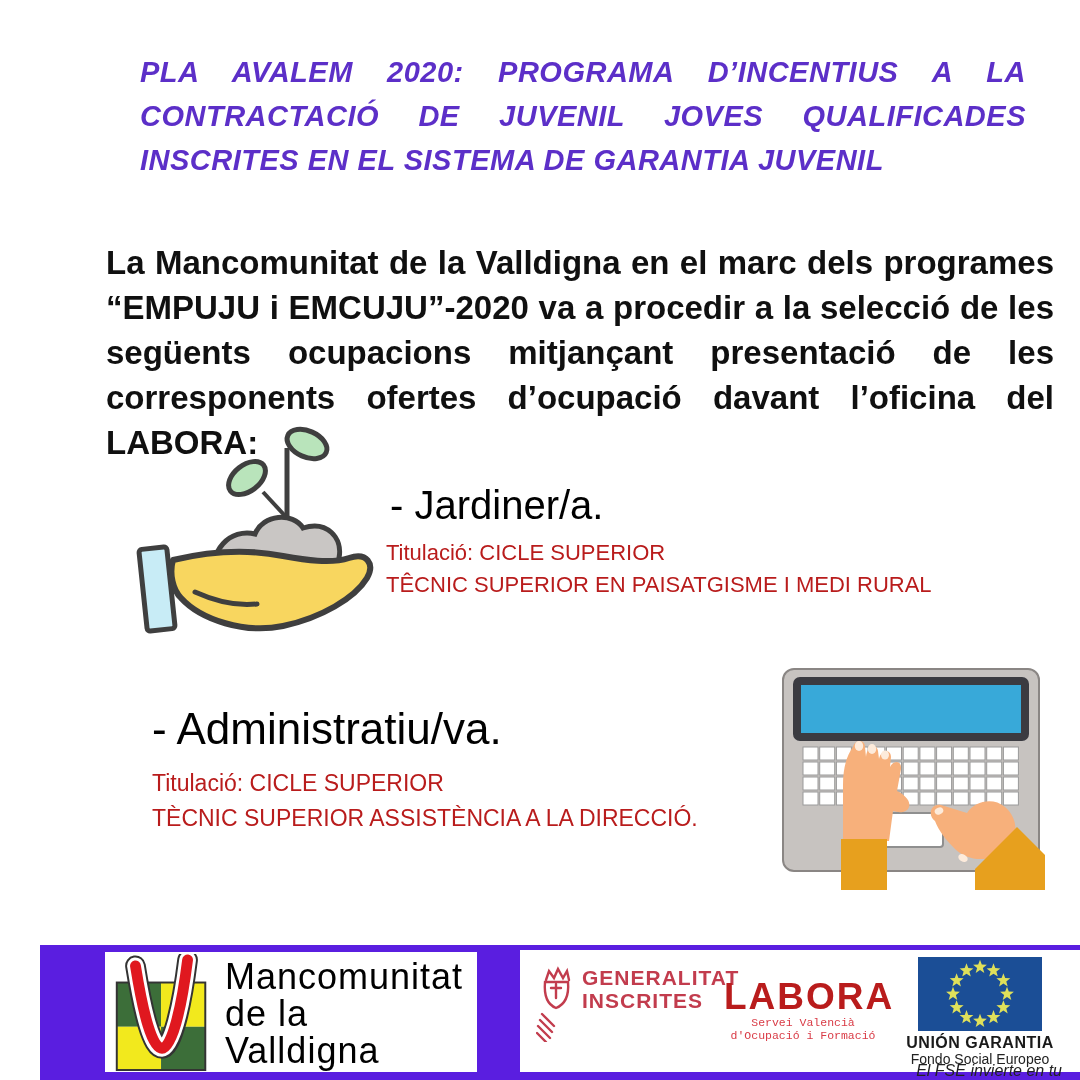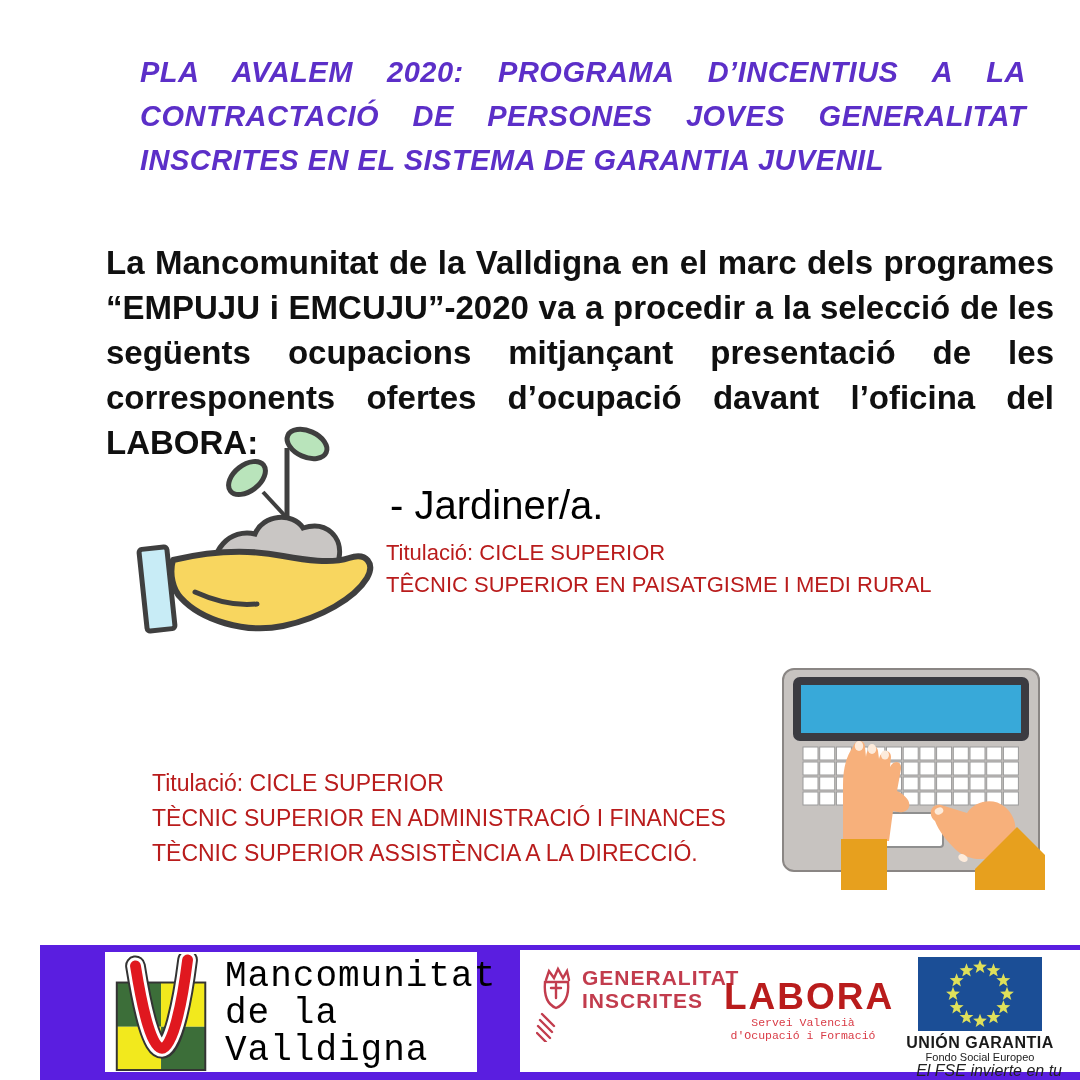--- a/index.html
+++ b/index.html
@@ -29,46 +29,46 @@
   .hand-icon{position:absolute;left:95px;top:422px;width:240px;height:222px;}
   .laptop-icon{position:absolute;left:737px;top:655px;width:268px;height:235px;}
 
   
   .band{position:absolute;left:0;top:945px;width:1080px;height:135px;background:#5a1ee0;}
   .logo-box{position:absolute;background:#ffffff;}
   .box-left{left:65px;top:952px;width:372px;height:120px;}
   .box-right{left:480px;top:950px;width:563px;height:122px;}
 
   .manco-emblem{position:absolute;left:8px;top:2px;width:100px;height:118px;}
-  .manco-text{position:absolute;left:120px;top:6px;font-family:Liberation Mono, monospace;
+  .manco-text{position:absolute;left:120px;top:6px;font-family:Liberation Sans, sans-serif;
               font-size:36px;line-height:37px;color:#000;letter-spacing:1px;}
 
   .gv-emblem{position:absolute;left:16px;top:16px;width:40px;height:76px;}
   .gv-text{position:absolute;left:62px;top:16px;font-size:21px;line-height:23px;
            font-weight:bold;color:#c23c4d;letter-spacing:1px;}
   .labora-name{position:absolute;left:204px;top:26px;width:158px;text-align:center;
                font-size:37px;font-weight:bold;color:#b91c1c;letter-spacing:2px;}
   .labora-tagline{position:absolute;left:196px;top:66px;width:174px;text-align:center;
                   font-size:11.5px;color:#d93b46;font-family:Liberation Mono, monospace;}
   .eu-flag{position:absolute;left:398px;top:7px;width:124px;height:74px;}
   .eu-name{position:absolute;left:378px;top:84px;width:164px;text-align:center;
            font-size:16px;font-weight:bold;color:#1a1a1a;letter-spacing:.5px;}
   .eu-fund{position:absolute;left:378px;top:101px;width:164px;text-align:center;
-           font-size:11px;color:#222;}
+           font-size:14px;color:#222;}
   .eu-motto{position:absolute;left:378px;top:112px;width:164px;text-align:right;
             font-size:16px;font-style:italic;color:#222;}
 </style>
 </head>
 <body>
 
 <div class="poster">
 
   <div class="title-block jlines">
       <div>PLA AVALEM 2020: PROGRAMA D’INCENTIUS A LA</div>
-      <div>CONTRACTACIÓ DE PERSONES JOVES GENERALITAT</div>
+      <div>CONTRACTACIÓ DE JUVENIL JOVES QUALIFICADES</div>
       <div class="last">INSCRITES EN EL SISTEMA DE GARANTIA JUVENIL</div>
     </div>
 
   <div class="intro-block jlines">
       <div>La Mancomunitat de la Valldigna en el marc dels programes</div>
       <div>“EMPUJU i EMCUJU”-2020 va a procedir a la selecció de les</div>
       <div>següents ocupacions mitjançant presentació de les</div>
       <div class="last">corresponents ofertes d’ocupació davant l’oficina del LABORA:</div>
     </div>
 
@@ -86,23 +86,23 @@
     <path d="M38,138 C80,128 118,128 148,134 C170,138 196,142 214,136 C232,130 240,142 232,156 C220,176 186,196 148,204 C110,212 66,198 46,176 C38,168 34,152 38,138 Z" fill="#f8d65f" stroke="#3f3f3f" stroke-width="6" stroke-linejoin="round"></path>
     <path d="M60,170 C82,180 104,184 122,182" stroke="#3f3f3f" stroke-width="5" fill="none" stroke-linecap="round"></path>
   </svg>
 
   <div class="job-heading jardiner-heading">- Jardiner/a.</div>
   <div class="job-details jardiner-details">
       <div>Titulació: CICLE SUPERIOR</div>
       <div class="last">TÊCNIC SUPERIOR EN PAISATGISME I MEDI RURAL</div>
     </div>
 
+  <div class="job-heading admin-heading">- Administratiu/va.</div>
   <div class="job-details admin-details">
       <div>Titulació: CICLE SUPERIOR</div>
-      <div>TÈCNIC SUPERIOR EN ADMINISTRACIÓ I FINANCES</div>
       <div class="last">TÈCNIC SUPERIOR ASSISTÈNCIA A LA DIRECCIÓ.</div>
     </div>
 
   <svg class="laptop-icon" viewBox="0 0 268 235">
     <rect x="6" y="14" width="256" height="202" rx="11" fill="#c7c3c0" stroke="#8a8684" stroke-width="2"></rect>
     <rect x="16" y="22" width="236" height="64" rx="7" fill="#3b3b41"></rect>
     <rect x="24" y="30" width="220" height="48" fill="#38a9d9"></rect>
     <g id="kb-keys">
         <rect x="26.0" y="92" width="15" height="13" fill="#ffffff" stroke="#9a9a9a"></rect>
         <rect x="42.7" y="92" width="15" height="13" fill="#ffffff" stroke="#9a9a9a"></rect>

